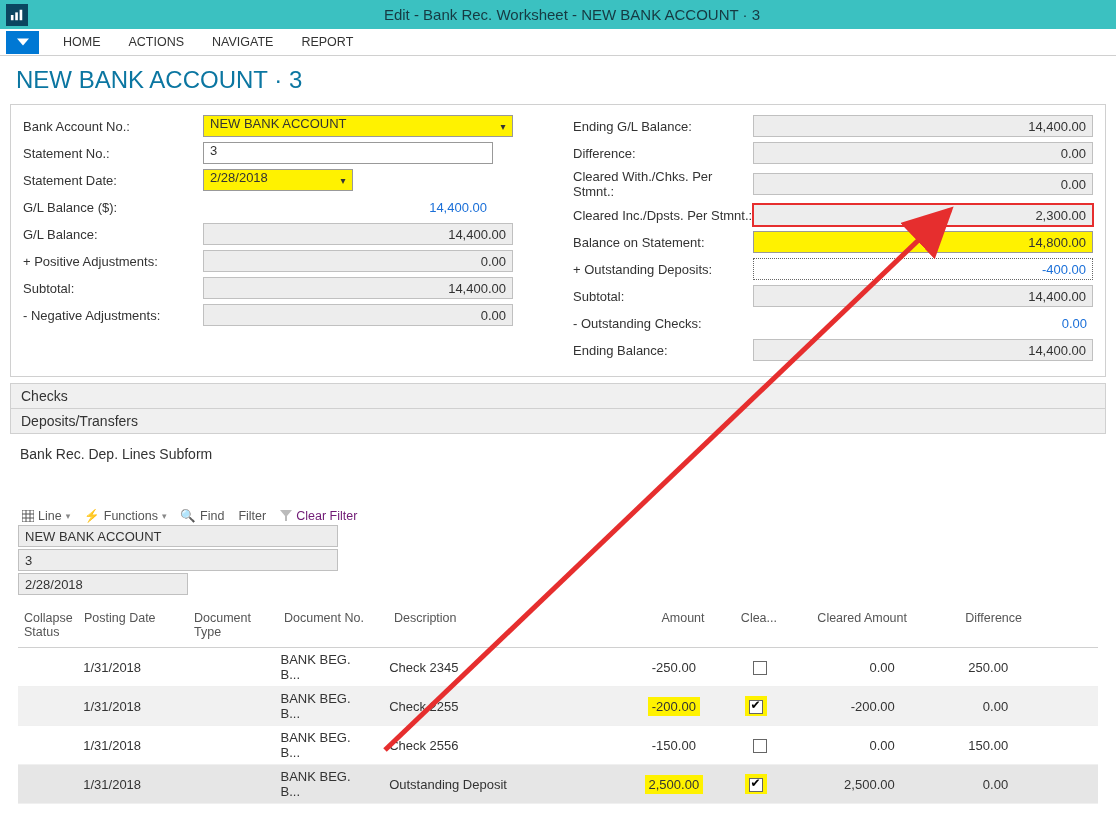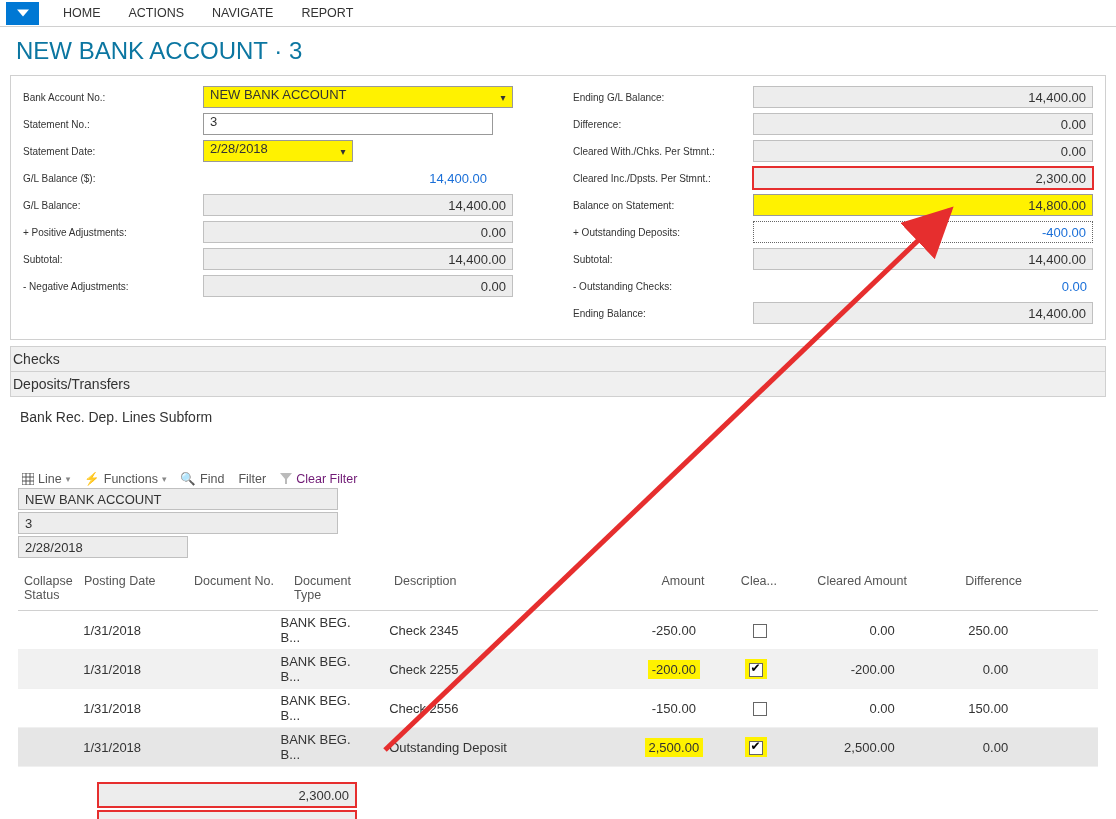--- a/index.html
+++ b/index.html
@@ -15,33 +15,33 @@
 .ribbon { background: #fff; border-bottom: 1px solid #d0d0d0; display: flex; align-items: center; height: 27px; }
 .ribbon .app-btn { width: 33px; height: 23px; background: #0078d4; margin: 2px 10px 2px 6px; display: flex; align-items: center; justify-content: center; color: #fff; cursor: pointer; }
 .ribbon .tab { padding: 0 14px; height: 100%; display: flex; align-items: center; font-size: 12.5px; color: #333; cursor: pointer; }
 
 .page-title { color: #0b76a1; font-size: 24px; padding: 10px 16px 6px 16px; font-weight: 400; }
 
 
 .form-panel { border: 1px solid #d0d0d0; margin: 4px 10px 0 10px; padding: 10px 12px 10px 12px; display: flex; gap: 30px; }
 .form-col { flex: 1; }
 .form-row { display: flex; align-items: center; margin-bottom: 5px; }
-.form-row .lbl { width: 180px; font-size: 10px; color: #333; }
+.form-row .lbl { width: 180px; font-size: 13px; color: #333; }
 .form-row .fld { flex: 1; }
 .form-row .val-ro { background: #ededed; border: 1px solid #c0c0c0; height: 22px; padding: 0 6px; display: flex; align-items: center; justify-content: flex-end; font-size: 13px; width: 100%; }
 .form-row .val-link { background: #fff; border: none; height: 22px; text-align: right; color: #1a6fd8; font-size: 13px; width: 100%; display: flex; align-items: center; justify-content: flex-end; padding-right: 6px; }
 .input-combo { position: relative; display: flex; align-items: center; border: 1px solid #999; height: 22px; background: #fff; }
 .input-combo .txt { flex: 1; padding: 0 6px; font-size: 13px; border: none; outline: none; height: 20px; }
 .input-combo .chev { width: 18px; text-align: center; color: #333; font-size: 10px; cursor: pointer; }
 .hl-yellow { background: #fff200 !important; }
 .hl-red-border { outline: 2px solid #e62e2e; outline-offset: -1px; }
 .dotted-focus { outline: 1px dotted #666; outline-offset: -1px; }
 
 
-.section-hdr { background: #f0f0f0; border: 1px solid #d0d0d0; border-top: none; margin: 0 10px; padding: 4px 2px; font-size: 14px; color: #333; }
+.section-hdr { background: #f0f0f0; border: 1px solid #d0d0d0; border-top: none; margin: 0 10px; padding: 4px 10px; font-size: 14px; color: #333; }
 .section-hdr.first { border-top: 1px solid #d0d0d0; margin-top: 6px; }
 
 
 .subform { margin: 0 10px 10px 10px; padding: 8px 8px 0 8px; }
 .subform .sf-title { font-size: 14px; padding: 4px 2px 4px 2px; }
 .sf-toolbar { display: flex; align-items: center; gap: 14px; padding: 2px 4px; color: #555; font-size: 12.5px; }
 .sf-toolbar .tb-item { display: flex; align-items: center; gap: 4px; cursor: pointer; margin-top: 40px; }
 .sf-toolbar .sep-chev { font-size: 9px; color: #888; }
 .sf-filter-row .fbox { background: #ededed; border: 1px solid #c0c0c0; height: 22px; padding: 3px 6px; font-size: 13px; margin-bottom: 2px; display: inline-block; }
 
@@ -76,20 +76,30 @@
 .arrow-svg { position: absolute; left: 10px; top: 195px; pointer-events: none; }
 .page-wrap { position: relative; }
 
 .icon-svg { width: 12px; height: 12px; }
 </style>
 </head>
 <body>
 
 <div class="page-wrap">
 
+<div class="titlebar">
+  <div class="app-icon">
+    <svg viewBox="0 0 16 16">
+          <rect x="1" y="8" width="3" height="6" fill="#fff"></rect>
+          <rect x="6" y="5" width="3" height="9" fill="#fff"></rect>
+          <rect x="11" y="2" width="3" height="12" fill="#fff"></rect>
+        </svg>
+  </div>
+  <div class="title-text">Edit - Bank Rec. Worksheet - NEW BANK ACCOUNT · 3</div>
+</div>
 
 <div class="ribbon">
   <div class="app-btn">
     <svg class="icon-svg" viewBox="0 0 10 6">
           <polygon points="0,0 10,0 5,6" fill="#fff"></polygon>
         </svg>
   </div>
   <div class="tab">HOME</div>
   <div class="tab">ACTIONS</div>
   <div class="tab">NAVIGATE</div>
@@ -257,22 +267,22 @@
   <div class="sf-filter-row">
     <div><span class="fbox" style="width:320px;">NEW BANK ACCOUNT</span></div>
     <div><span class="fbox" style="width:320px;">3</span></div>
     <div><span class="fbox" style="width:170px;">2/28/2018</span></div>
   </div>
 
   <div class="grid">
     <div class="grid-head">
       <div class="col c-collapse">Collapse Status</div>
       <div class="col c-pdate">Posting Date</div>
+      <div class="col c-dtype">Document Type</div>
       <div class="col c-dno">Document No.</div>
-      <div class="col c-dtype">Document Type</div>
       <div class="col c-desc">Description</div>
       <div class="col c-amt">Amount</div>
       <div class="col c-clr">Clea...</div>
       <div class="col c-clramt">Cleared Amount</div>
       <div class="col c-diff">Difference</div>
     </div>
     <div id="grid-body">
           <div class="grid-row">
     <div class="col c-collapse"></div>
     <div class="col c-pdate">1/31/2018</div>

